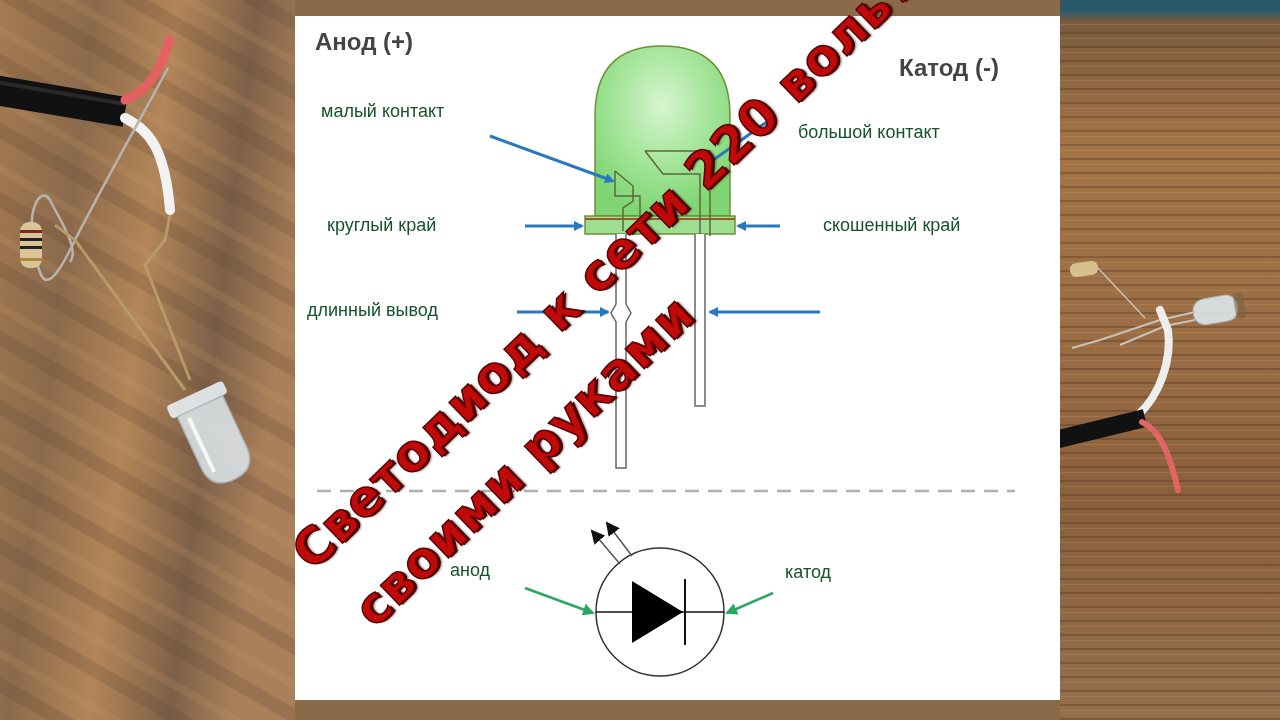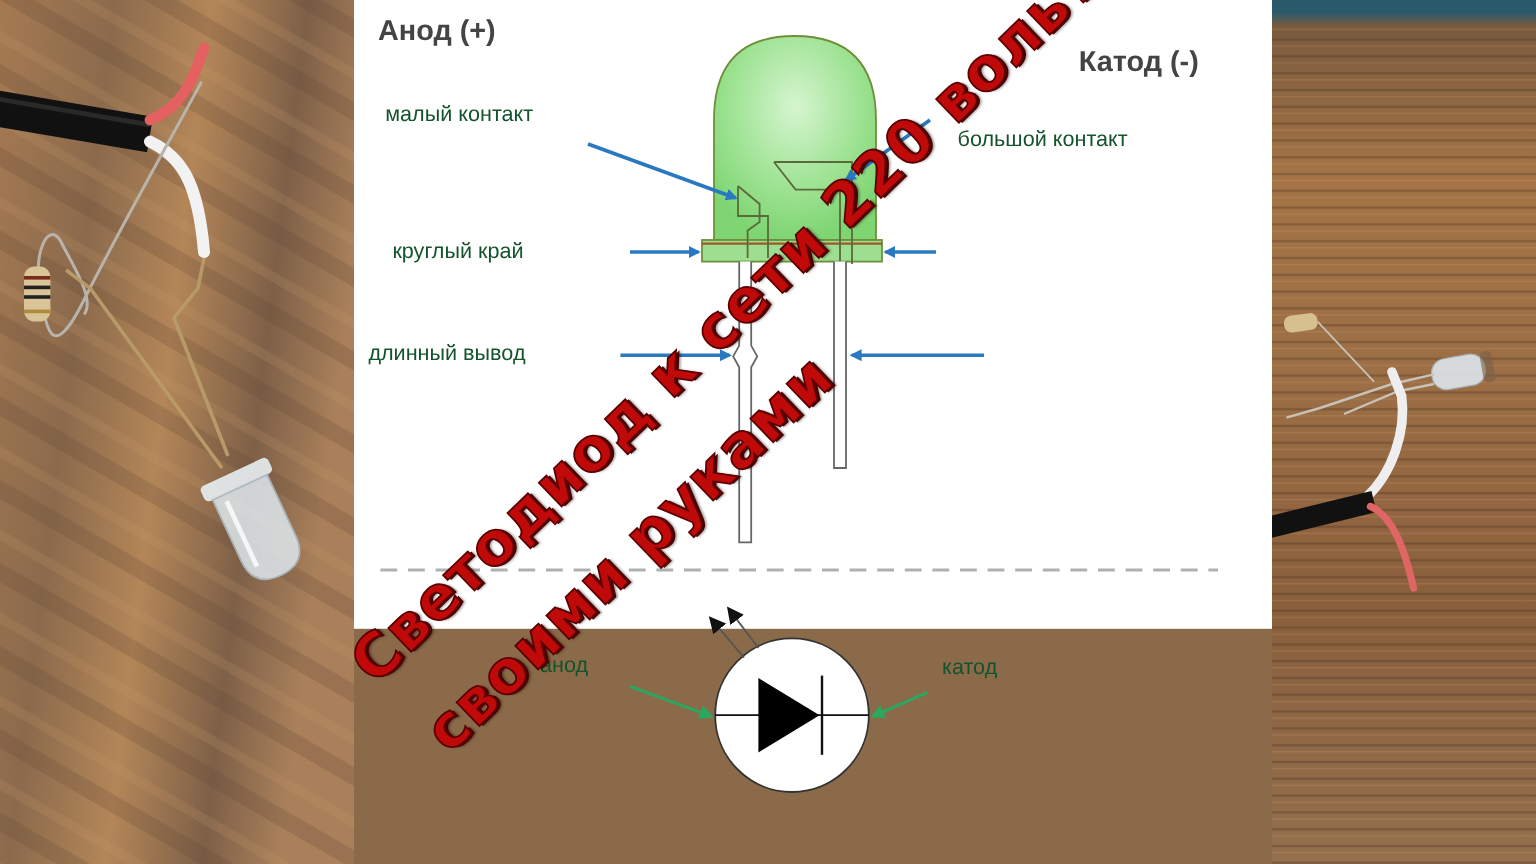--- a/index.html
+++ b/index.html
@@ -1,21 +1,21 @@
 <!DOCTYPE html>
 <html><head>
 <meta charset="utf-8">
 <style>
   html, body { margin: 0; padding: 0; }
   body { width: 1280px; height: 720px; overflow: hidden; position: relative; background: #8a6a48; font-family: "Liberation Sans", sans-serif; }
   .photo { position: absolute; top: 0; height: 720px; overflow: hidden; }
   .photo-left { left: 0; width: 295px; }
   .photo-right { left: 1060px; width: 220px; }
   .photo svg { position: absolute; left: 0; top: 0; }
-  .panel { position: absolute; left: 295px; top: 0; width: 765px; height: 524px; background: #ffffff; }
+  .panel { position: absolute; left: 295px; top: 16px; width: 765px; height: 684px; background: #ffffff; }
   .panel svg { position: absolute; left: 0; top: 0; }
   .lbl { position: absolute; color: #14532d; font-size: 18px; white-space: nowrap; line-height: 1; }
   .lbl-head { font-weight: bold; font-size: 24px; color: #444; }
   .overlay { position: absolute; left: 0; top: 0; width: 1280px; height: 720px; pointer-events: none; }
   .title-line { position: absolute; font-family: "DejaVu Sans", sans-serif; font-weight: bold; color: #c00a0a; white-space: nowrap; transform-origin: left bottom; -webkit-text-stroke: 1.5px #5a0000; text-shadow: 2px 2px 0 #4a0000, 3px 3px 2px rgba(0,0,0,0.35); letter-spacing: 1px; line-height: 1; }
 </style>
 </head>
 <body>
 
 <div class="photo photo-left">
@@ -122,20 +122,21 @@
   </svg>
 
   <div class="lbl lbl-head" style="left:20px; top:14px;">Анод (+)</div>
   <div class="lbl lbl-head" style="left:604px; top:14px;margin-top:26px;">Катод (-)</div>
 
   <div class="lbl" style="left:26px; top:86px;">малый контакт</div>
   <div class="lbl" style="left:32px; top:200px;">круглый край</div>
   <div class="lbl" style="left:12px; top:285px;text-align:right;">длинный вывод</div>
 
   <div class="lbl" style="left:503px; top:86px;margin-top:21px;">большой контакт</div>
+  <div class="lbl" style="left:528px; top:200px;">скошенный край</div>
 
   <div class="lbl" style="left:155px; top:545px;">анод</div>
   <div class="lbl" style="left:490px; top:547px;">катод</div>
 </div>
 
 <div class="photo photo-right">
   <svg width="220" height="720" viewBox="0 0 220 720">
     <defs>
       <linearGradient id="woodR" x1="0" y1="0" x2="0" y2="1">
         <stop offset="0" stop-color="#2a5a6a"></stop>

